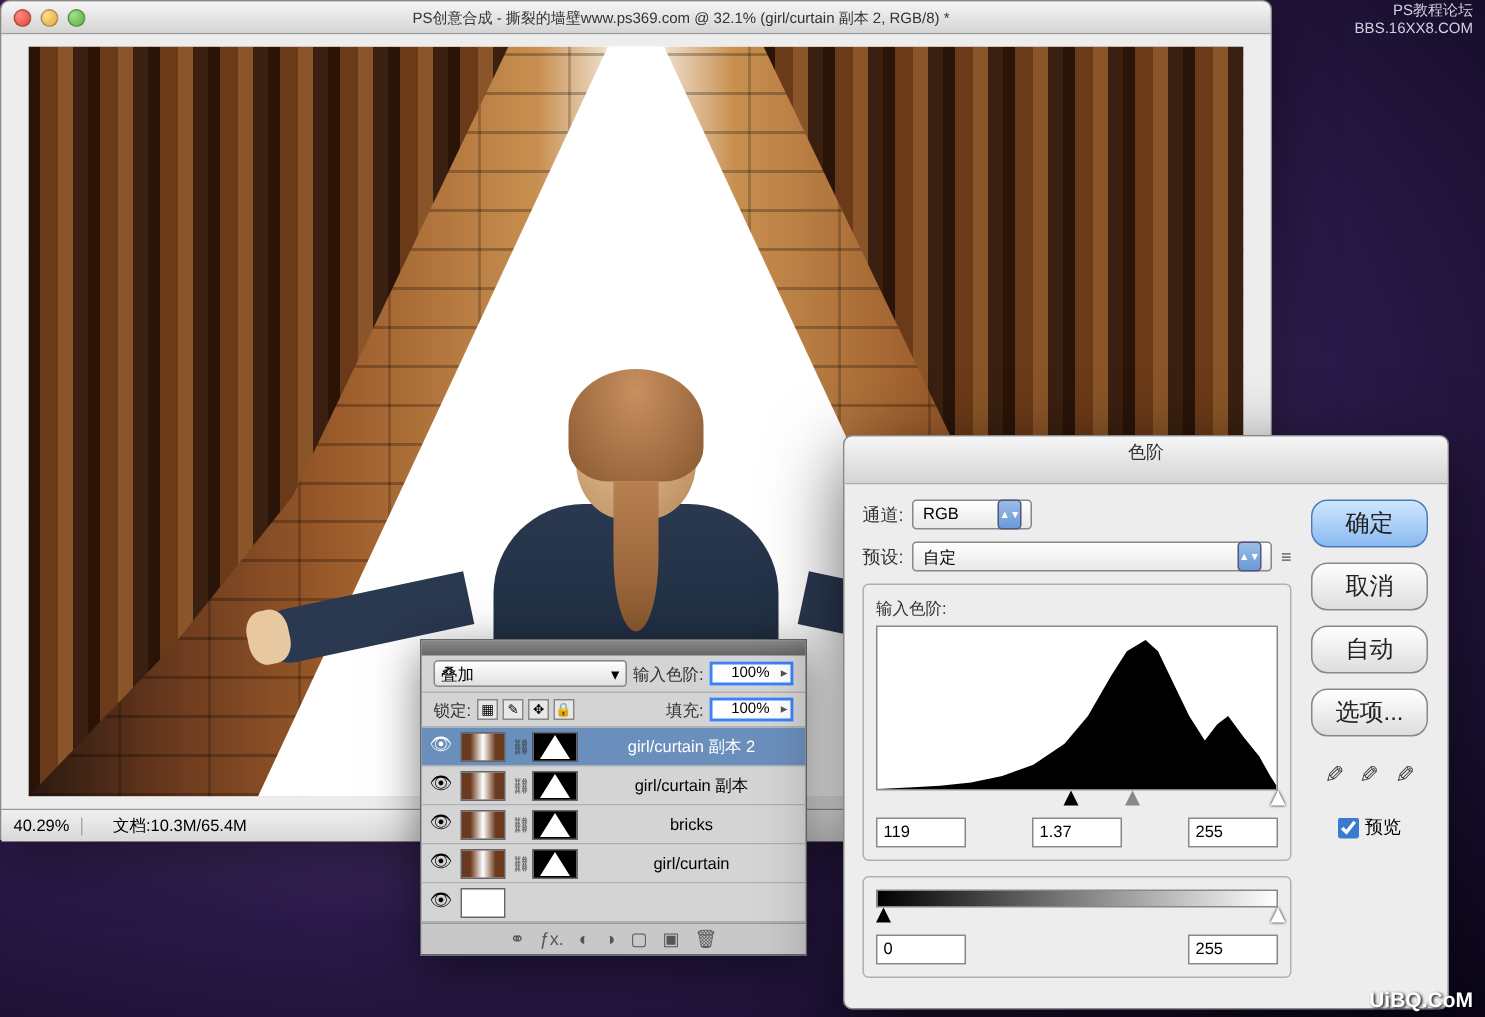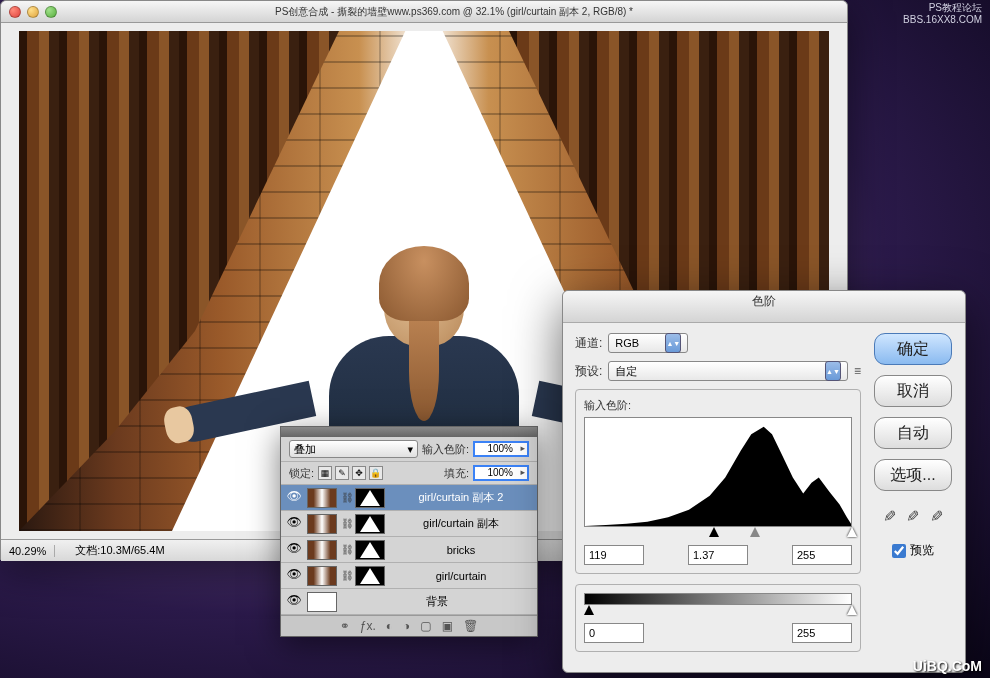--- a/index.html
+++ b/index.html
@@ -238,21 +238,20 @@
       <div class="layer">
         <span class="eye">👁</span>
         <span class="thumb img"></span>
         <span class="link-ico">⛓</span>
         <span class="thumb mask"></span>
         <span class="lname">girl/curtain</span>
       </div>
       <div class="layer">
         <span class="eye">👁</span>
         <span class="thumb white"></span>
-        <span class="lname">背景</span>
       </div>
     </div>
   <div class="lp-footer">
     <span>⚭</span>
     <span>ƒx.</span>
     <span>◐</span>
     <span>◑</span>
     <span>▢</span>
     <span>▣</span>
     <span>🗑</span>

